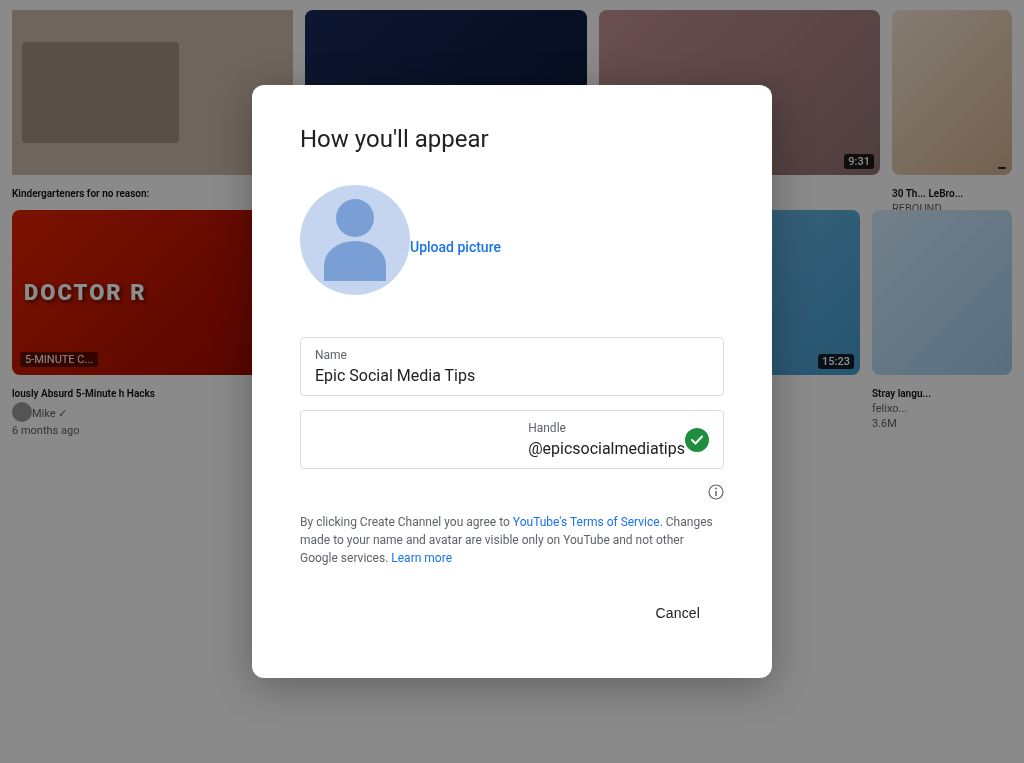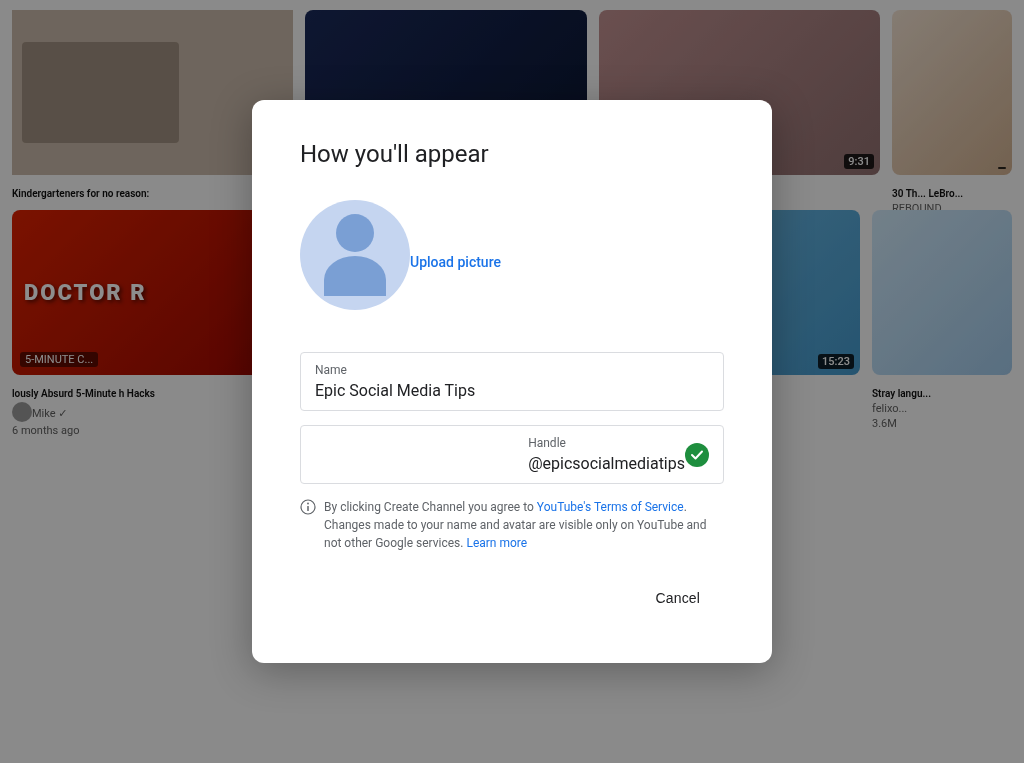--- a/index.html
+++ b/index.html
@@ -152,27 +152,28 @@
     }
 
     .check-icon svg {
       width: 14px;
       height: 14px;
     }
 
     
     .legal-text {
       display: flex;
-      align-items: flex-start;
+      align-items: flex-end;
       gap: 8px;
       font-size: 12px;
       color: #5f6368;
       line-height: 1.5;
       margin-bottom: 28px;
       margin-top: 4px;
+      flex-direction: column;
     }
 
     .info-icon {
       flex-shrink: 0;
       margin-top: 1px;
       color: #5f6368;
     }
 
     .legal-link {
       color: #1a73e8;

